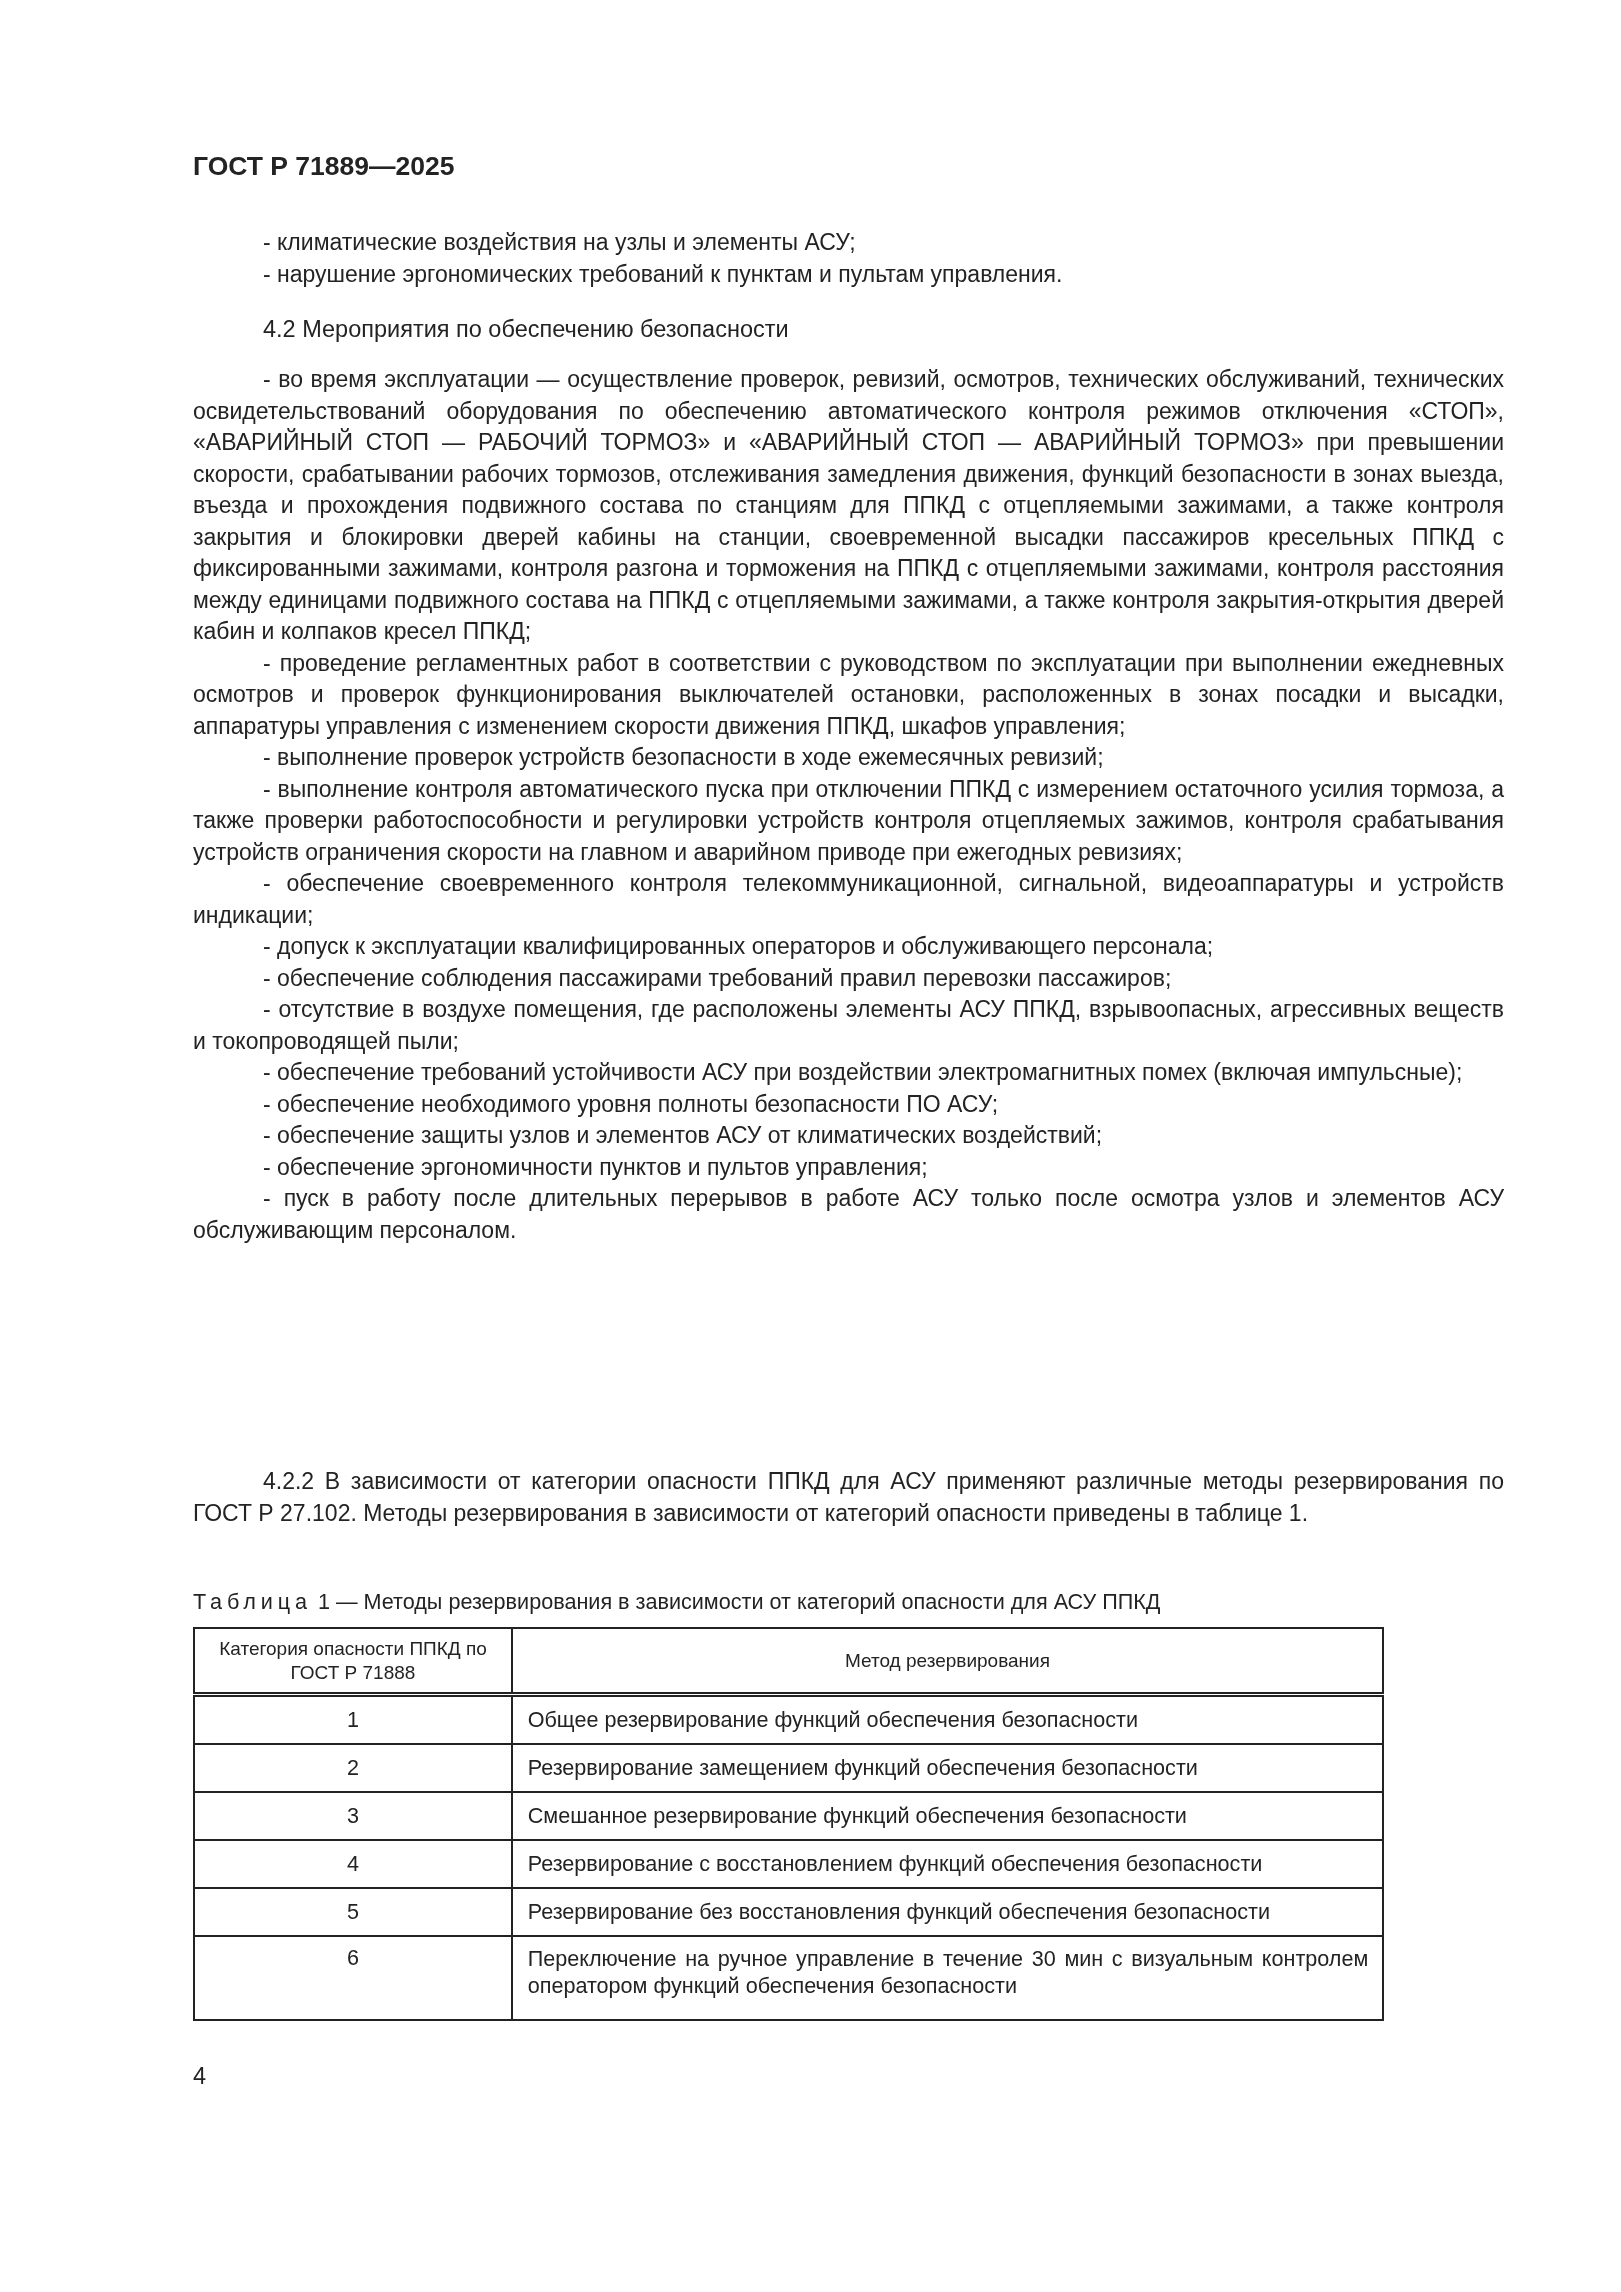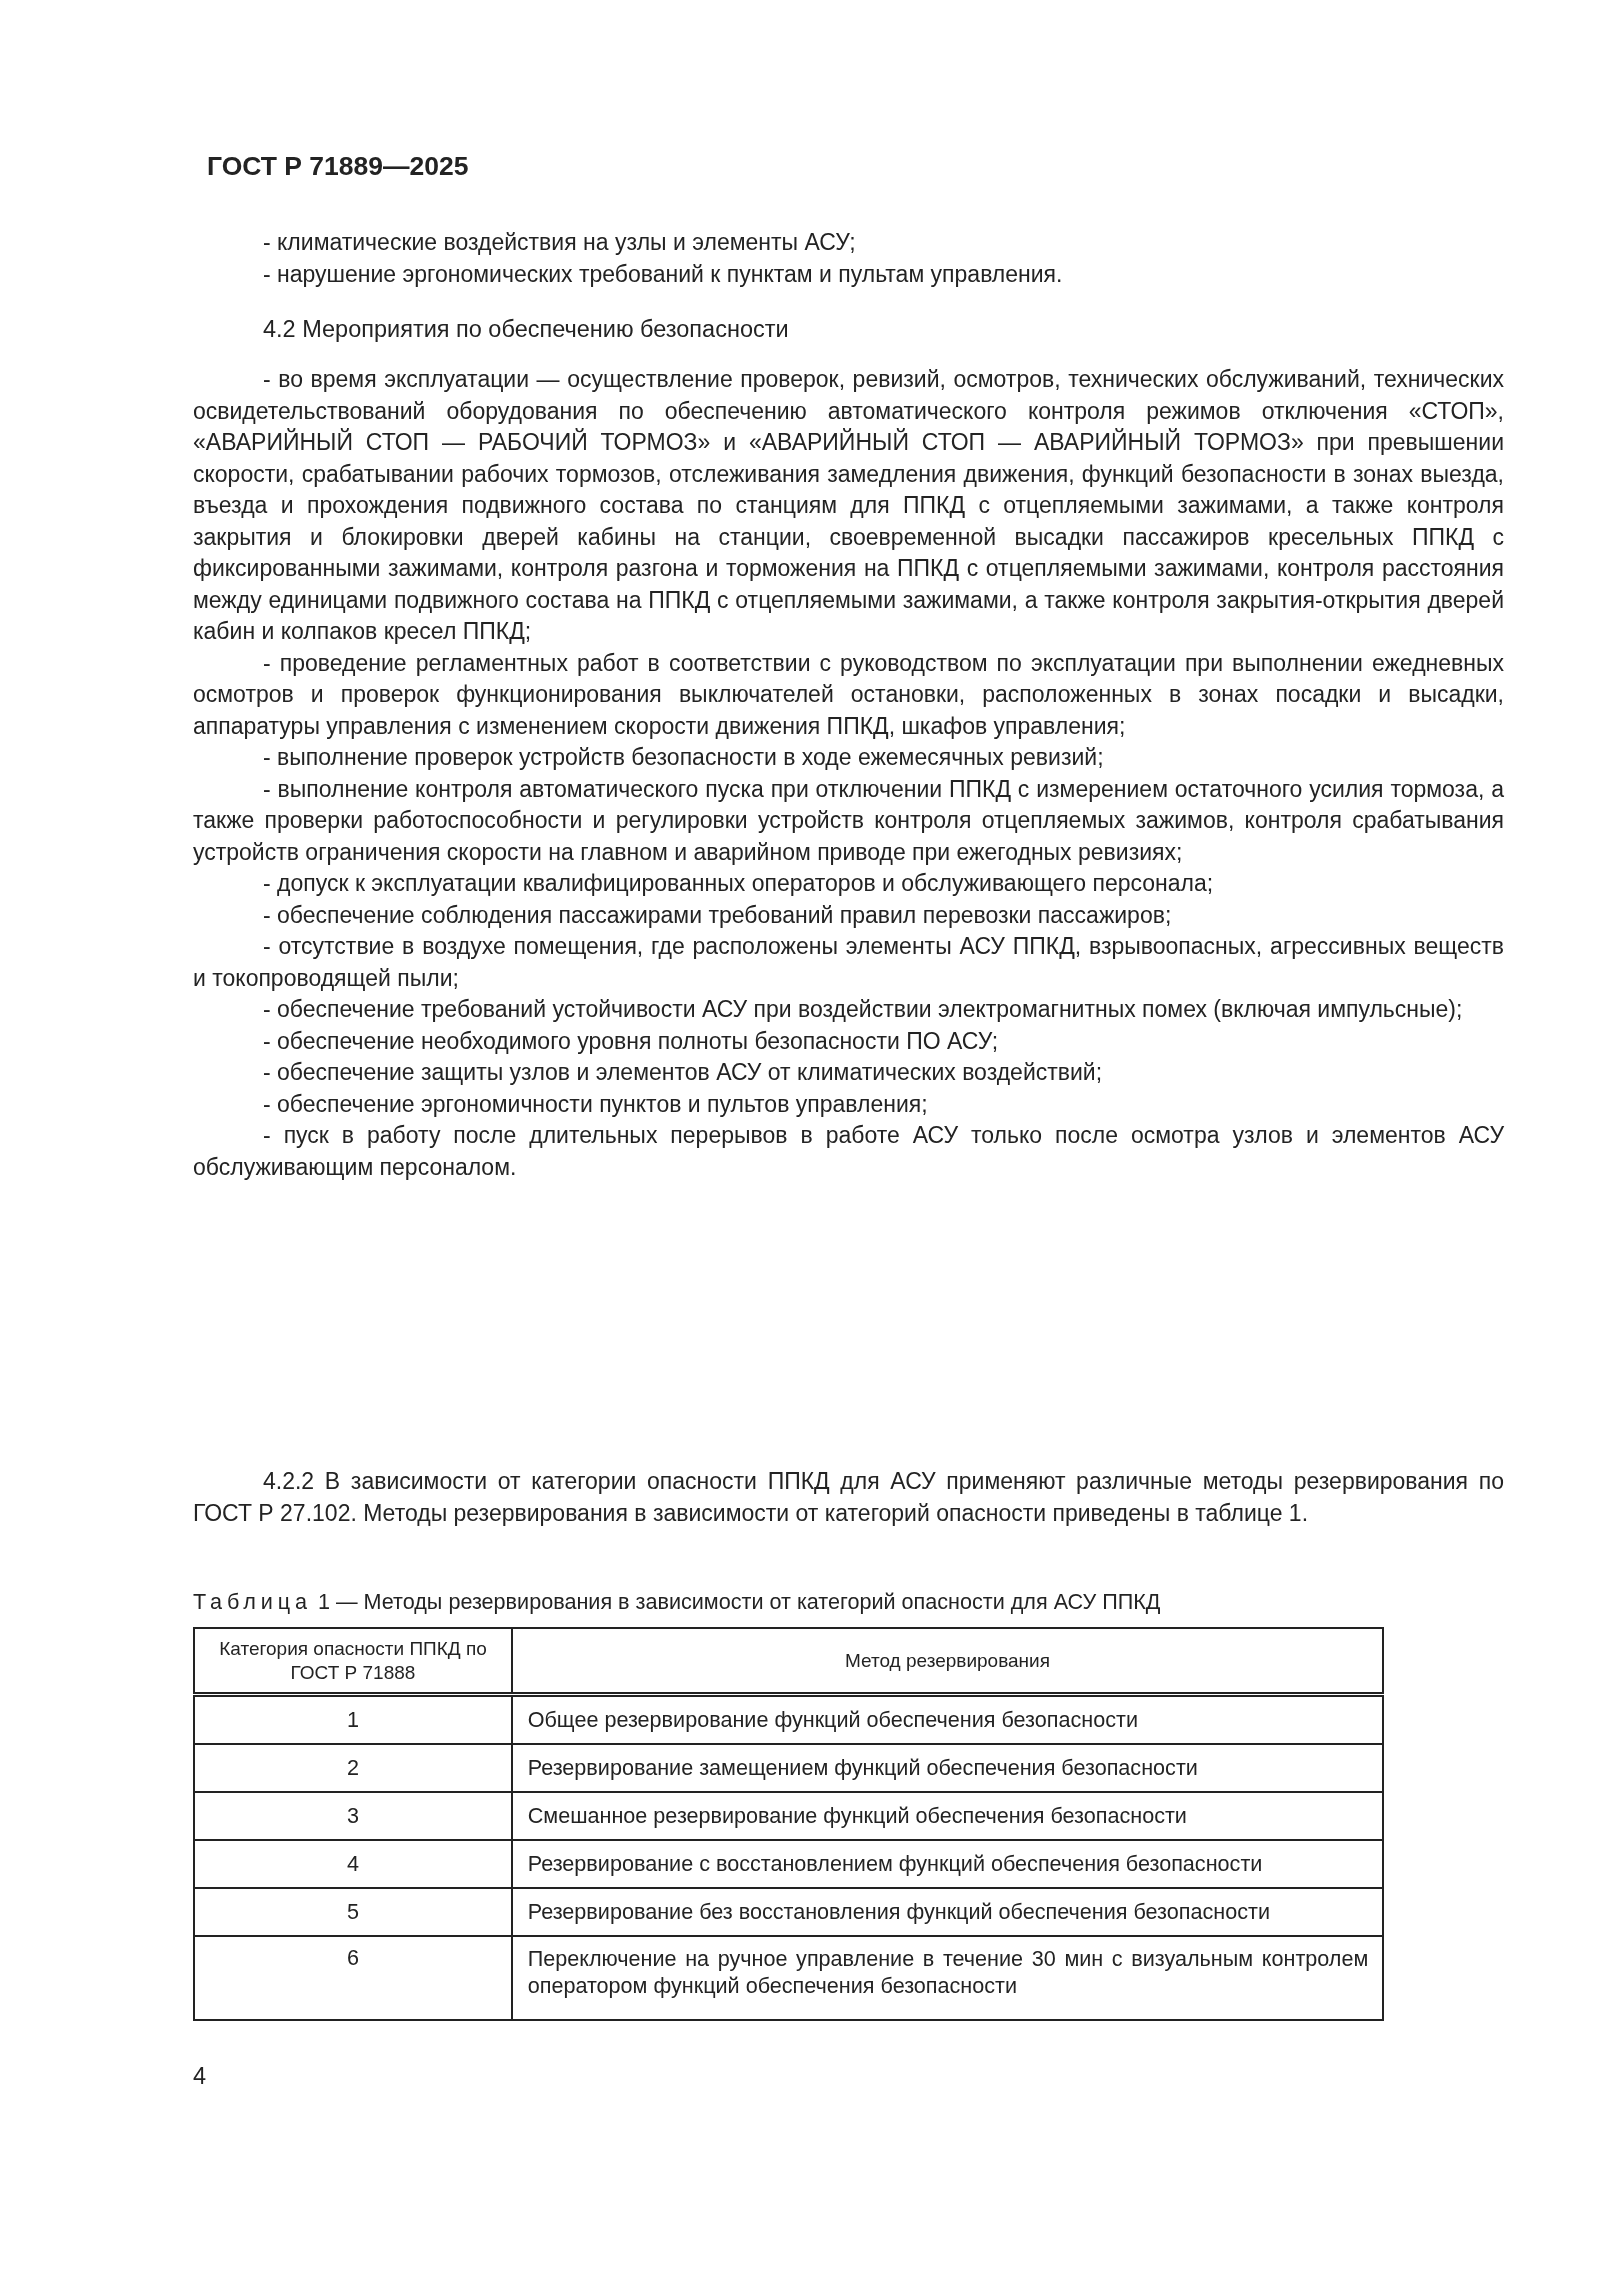--- a/index.html
+++ b/index.html
@@ -2,21 +2,21 @@
 <html><head>
 <meta charset="utf-8">
 <style>
   html, body { margin: 0; padding: 0; }
   body {
     width: 1621px; height: 2293px; background: #ffffff; position: relative; overflow: hidden;
     color: #232323; font-family: "Liberation Sans", sans-serif;
   }
   .abs { position: absolute; }
   .doc-title {
-    left: 193px; top: 151px; font-size: 26.5px; font-weight: bold; line-height: 31px; white-space: nowrap; margin-left: 14px;
+    left: 193px; top: 151px; font-size: 26.5px; font-weight: bold; line-height: 31px; white-space: nowrap;
   }
   .col { left: 193px; width: 1311px; }
   .p {
     font-size: 23px; line-height: 31.5px; text-align: justify; margin: 0;
     text-indent: 70px; hyphens: none;
   }
   .heading {
     font-size: 23.5px; font-weight: normal; line-height: 31px; padding-left: 70px; white-space: nowrap;
   }
   .caption {
@@ -51,20 +51,21 @@
   <p class="p" style="line-height:32px;">- нарушение эргономических требований к пунктам и пультам управления.</p>
 </div>
 
 <div class="abs col heading" style="top:314px;">4.2 Мероприятия по обеспечению безопасности</div>
 
 <div class="abs col" style="top:364px;">
   <p class="p">- во время эксплуатации — осуществление проверок, ревизий, осмотров, технических обслуживаний, технических освидетельствований оборудования по обеспечению автоматического контроля режимов отключения «СТОП», «АВАРИЙНЫЙ СТОП — РАБОЧИЙ ТОРМОЗ» и «АВАРИЙНЫЙ СТОП — АВАРИЙНЫЙ ТОРМОЗ» при превышении скорости, срабатывании рабочих тормозов, отслеживания замедления движения, функций безопасности в зонах выезда, въезда и прохождения подвижного состава по станциям для ППКД с отцепляемыми зажимами, а также контроля закрытия и блокировки дверей кабины на станции, своевременной высадки пассажиров кресельных ППКД с фиксированными зажимами, контроля разгона и торможения на ППКД с отцепляемыми зажимами, контроля расстояния между единицами подвижного состава на ППКД с отцепляемыми зажимами, а также контроля закрытия-открытия дверей кабин и колпаков кресел ППКД;</p>
   <p class="p">- проведение регламентных работ в соответствии с руководством по эксплуатации при выполнении ежедневных осмотров и проверок функционирования выключателей остановки, расположенных в зонах посадки и высадки, аппаратуры управления с изменением скорости движения ППКД, шкафов управления;</p>
   <p class="p">- выполнение проверок устройств безопасности в ходе ежемесячных ревизий;</p>
   <p class="p">- выполнение контроля автоматического пуска при отключении ППКД с измерением остаточного усилия тормоза, а также проверки работоспособности и регулировки устройств контроля отцепляемых зажимов, контроля срабатывания устройств ограничения скорости на главном и аварийном приводе при ежегодных ревизиях;</p>
+  <p class="p">- обеспечение своевременного контроля телекоммуникационной, сигнальной, видеоаппаратуры и устройств индикации;</p>
   <p class="p">- допуск к эксплуатации квалифицированных операторов и обслуживающего персонала;</p>
   <p class="p">- обеспечение соблюдения пассажирами требований правил перевозки пассажиров;</p>
   <p class="p">- отсутствие в воздухе помещения, где расположены элементы АСУ ППКД, взрывоопасных, агрессивных веществ и токопроводящей пыли;</p>
   <p class="p">- обеспечение требований устойчивости АСУ при воздействии электромагнитных помех (включая импульсные);</p>
   <p class="p">- обеспечение необходимого уровня полноты безопасности ПО АСУ;</p>
   <p class="p">- обеспечение защиты узлов и элементов АСУ от климатических воздействий;</p>
   <p class="p">- обеспечение эргономичности пунктов и пультов управления;</p>
   <p class="p">- пуск в работу после длительных перерывов в работе АСУ только после осмотра узлов и элементов АСУ обслуживающим персоналом.</p>
 </div>
 

